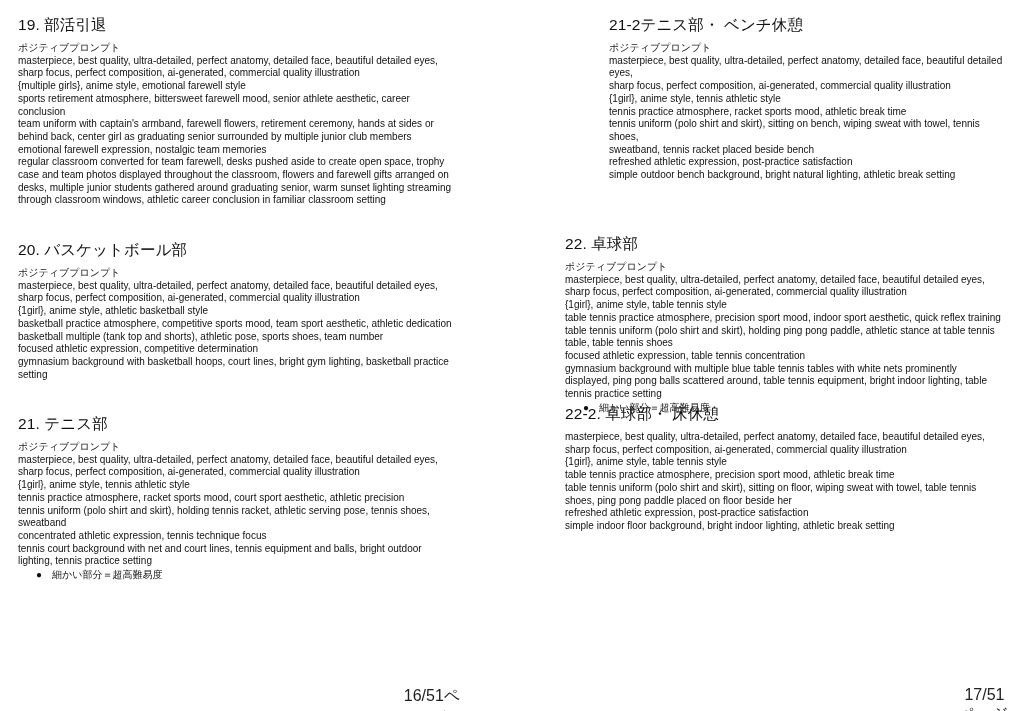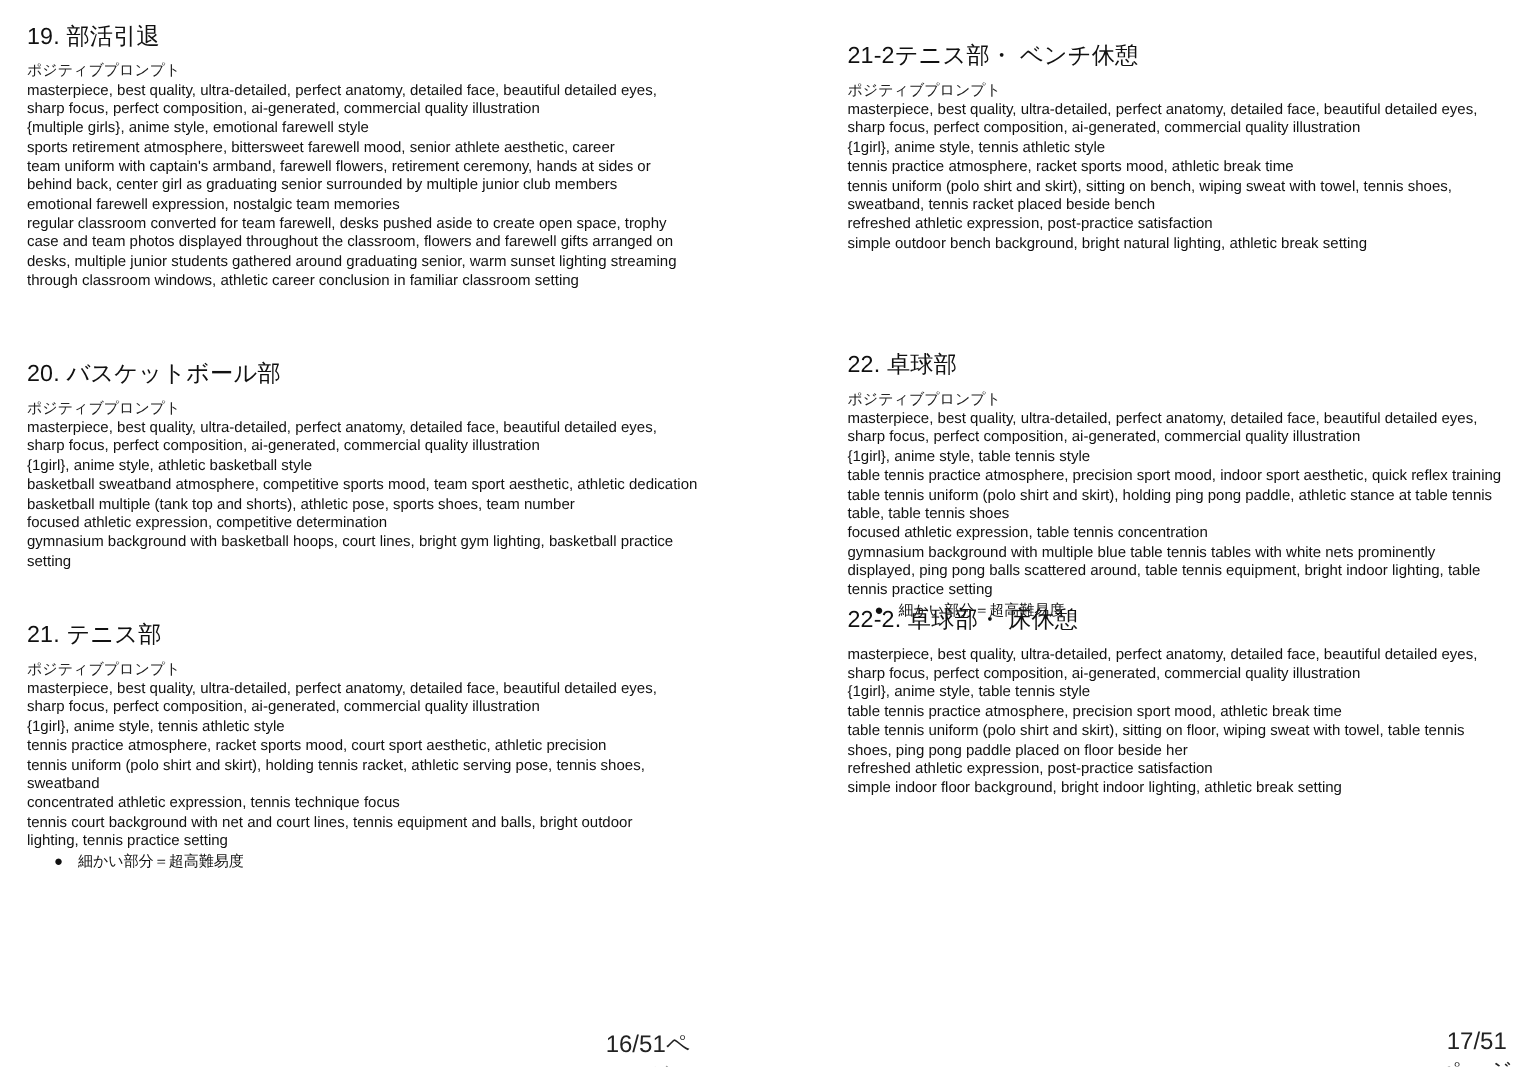--- a/index.html
+++ b/index.html
@@ -24,38 +24,39 @@
 <div class="page left">
 
   <div class="section" style="top:15px;">
     <h2 class="sec-title">19. 部活引退</h2>
     <div class="sub-label">ポジティブプロンプト</div>
     <div class="body-lines">
       <div class="line">masterpiece, best quality, ultra-detailed, perfect anatomy, detailed face, beautiful detailed eyes,</div>
       <div class="line">sharp focus, perfect composition, ai-generated, commercial quality illustration</div>
       <div class="line">{multiple girls}, anime style, emotional farewell style</div>
       <div class="line">sports retirement atmosphere, bittersweet farewell mood, senior athlete aesthetic, career</div>
+      <div class="line">conclusion</div>
       <div class="line">team uniform with captain's armband, farewell flowers, retirement ceremony, hands at sides or</div>
       <div class="line">behind back, center girl as graduating senior surrounded by multiple junior club members</div>
       <div class="line">emotional farewell expression, nostalgic team memories</div>
       <div class="line">regular classroom converted for team farewell, desks pushed aside to create open space, trophy</div>
       <div class="line">case and team photos displayed throughout the classroom, flowers and farewell gifts arranged on</div>
       <div class="line">desks, multiple junior students gathered around graduating senior, warm sunset lighting streaming</div>
       <div class="line">through classroom windows, athletic career conclusion in familiar classroom setting</div>
     </div>
   </div>
 
   <div class="section" style="top:240px;">
     <h2 class="sec-title">20. バスケットボール部</h2>
     <div class="sub-label">ポジティブプロンプト</div>
     <div class="body-lines">
       <div class="line">masterpiece, best quality, ultra-detailed, perfect anatomy, detailed face, beautiful detailed eyes,</div>
       <div class="line">sharp focus, perfect composition, ai-generated, commercial quality illustration</div>
       <div class="line">{1girl}, anime style, athletic basketball style</div>
-      <div class="line">basketball sweatband atmosphere, competitive sports mood, team sport aesthetic, athletic dedication</div>
+      <div class="line">basketball practice atmosphere, competitive sports mood, team sport aesthetic, athletic dedication</div>
       <div class="line">basketball multiple (tank top and shorts), athletic pose, sports shoes, team number</div>
       <div class="line">focused athletic expression, competitive determination</div>
       <div class="line">gymnasium background with basketball hoops, court lines, bright gym lighting, basketball practice</div>
       <div class="line">setting</div>
     </div>
   </div>
 
   <div class="section" style="top:414px;">
     <h2 class="sec-title">21. テニス部</h2>
     <div class="sub-label">ポジティブプロンプト</div>
@@ -74,21 +75,21 @@
       <span class="dot">●</span>
       <span class="btext" style="margin-left:18px; padding-left:0;">細かい部分＝超高難易度</span>
     </div>
   </div>
 
   <div class="page-num" style="left:378px;">16/51ページ</div>
 </div>
 
 <div class="page right">
 
-  <div class="section" style="top:28px;">
+  <div class="section" style="top:15px;margin-left:44px;">
     <h2 class="sec-title">21-2テニス部・ ベンチ休憩</h2>
     <div class="sub-label">ポジティブプロンプト</div>
     <div class="body-lines">
       <div class="line">masterpiece, best quality, ultra-detailed, perfect anatomy, detailed face, beautiful detailed eyes,</div>
       <div class="line">sharp focus, perfect composition, ai-generated, commercial quality illustration</div>
       <div class="line">{1girl}, anime style, tennis athletic style</div>
       <div class="line">tennis practice atmosphere, racket sports mood, athletic break time</div>
       <div class="line">tennis uniform (polo shirt and skirt), sitting on bench, wiping sweat with towel, tennis shoes,</div>
       <div class="line">sweatband, tennis racket placed beside bench</div>
       <div class="line">refreshed athletic expression, post-practice satisfaction</div>

